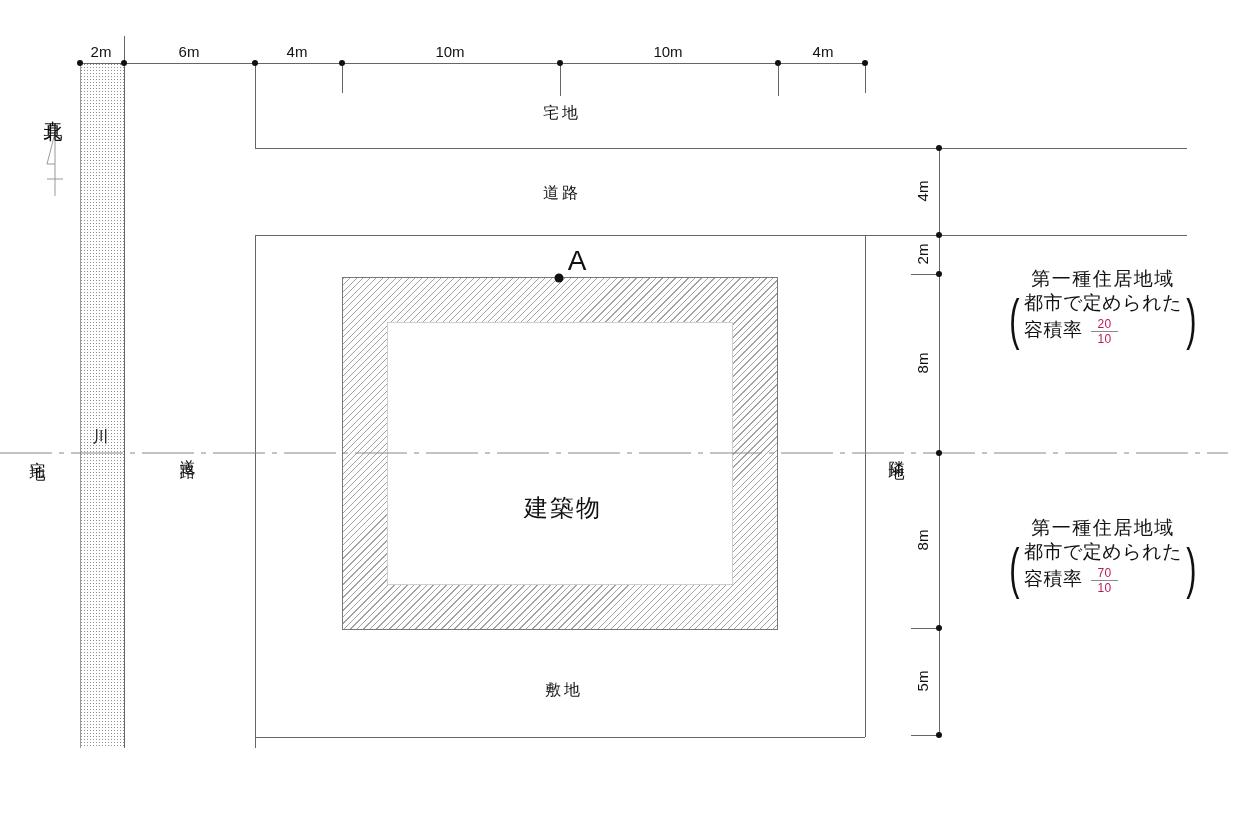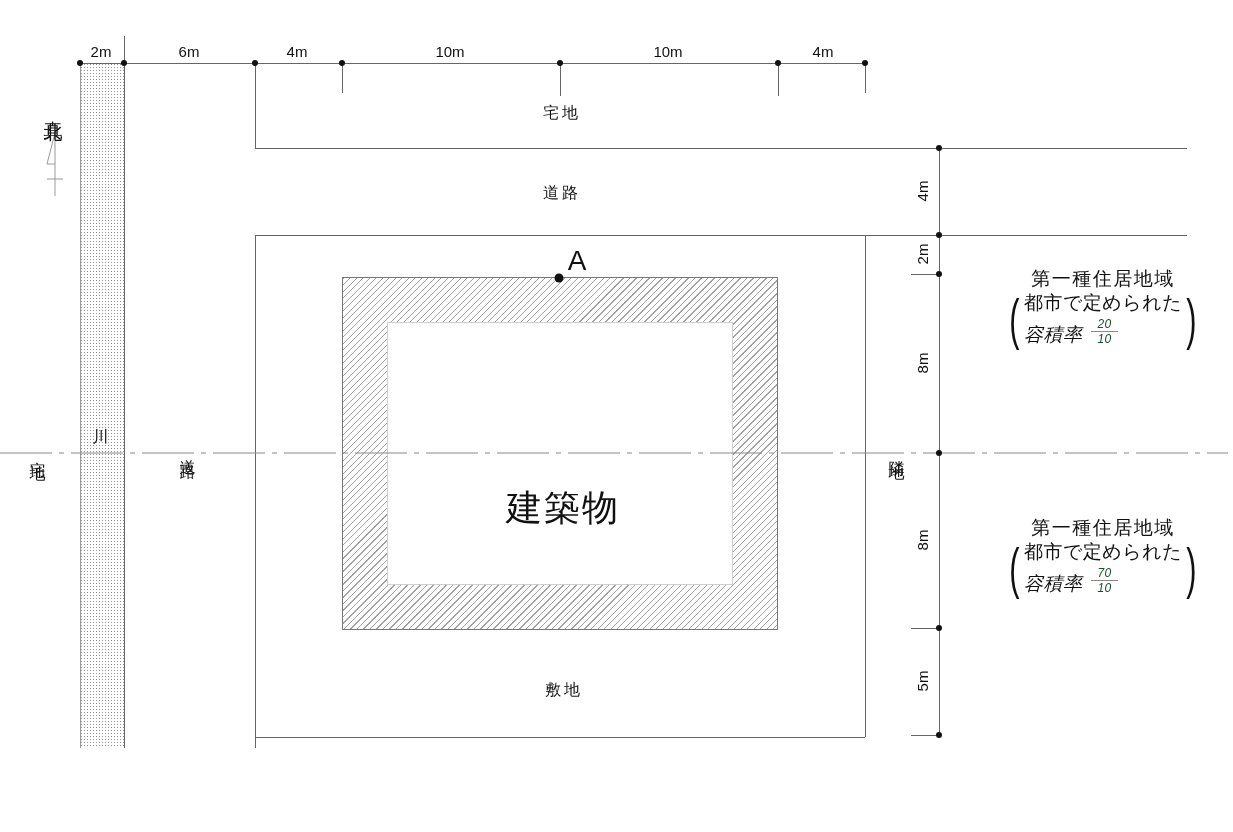--- a/index.html
+++ b/index.html
@@ -19,30 +19,30 @@
     position:absolute;left:342px;top:277px;width:436px;height:353px;
     border:1px solid #777;box-sizing:border-box;
     background-image:repeating-linear-gradient(135deg,#a2a2a2 0,#a2a2a2 0.9px,rgba(0,0,0,0) 0.9px,rgba(0,0,0,0) 4.6px);
   }
   .bldg-inner{
     position:absolute;left:44px;top:44px;width:346px;height:263px;
     background:#ffffff;border:1px solid #cfcfcf;box-sizing:border-box;
   }
   .lbl{position:absolute;transform:translate(-50%,-50%);white-space:nowrap;line-height:1.05;}
   .fs26{font-size:16px;letter-spacing:3px;}
-  .fs28{font-size:36px;letter-spacing:2px;}
+  .fs28{font-size:24px;letter-spacing:2px;}
   .vert{writing-mode:vertical-rl;text-orientation:upright;letter-spacing:4px;}
   .pointA{font-size:28px;letter-spacing:0;}
   .zone{position:absolute;width:212px;text-align:center;}
   .zone-title{font-size:19px;letter-spacing:1.5px;}
   .zone-row{display:flex;align-items:center;justify-content:center;margin-top:0px;}
   .paren{font-size:56px;font-weight:100;line-height:0.85;transform:scaleX(0.55);}
   .zone-inner{font-size:19px;letter-spacing:0.5px;line-height:1.2;text-align:left;}
-  .ratio-row{display:flex;align-items:flex-end;font-style:italic;}
-  .frac{display:inline-flex;flex-direction:column;align-items:center;font-size:12px;color:#14532d;line-height:1.2;margin-left:9px;margin-top:2px;}
+  .ratio-row{display:flex;align-items:center;}
+  .frac{display:inline-flex;flex-direction:column;align-items:center;font-size:12px;color:#be185d;line-height:1.2;margin-left:9px;margin-top:2px;}
   .frac-num{padding:0 6px;border-bottom:1px solid #888;}
   .frac-den{padding:0 6px;}
 </style>
 </head>
 <body>
 
 <div class="canvas">
 
   <div class="river"></div>
 

